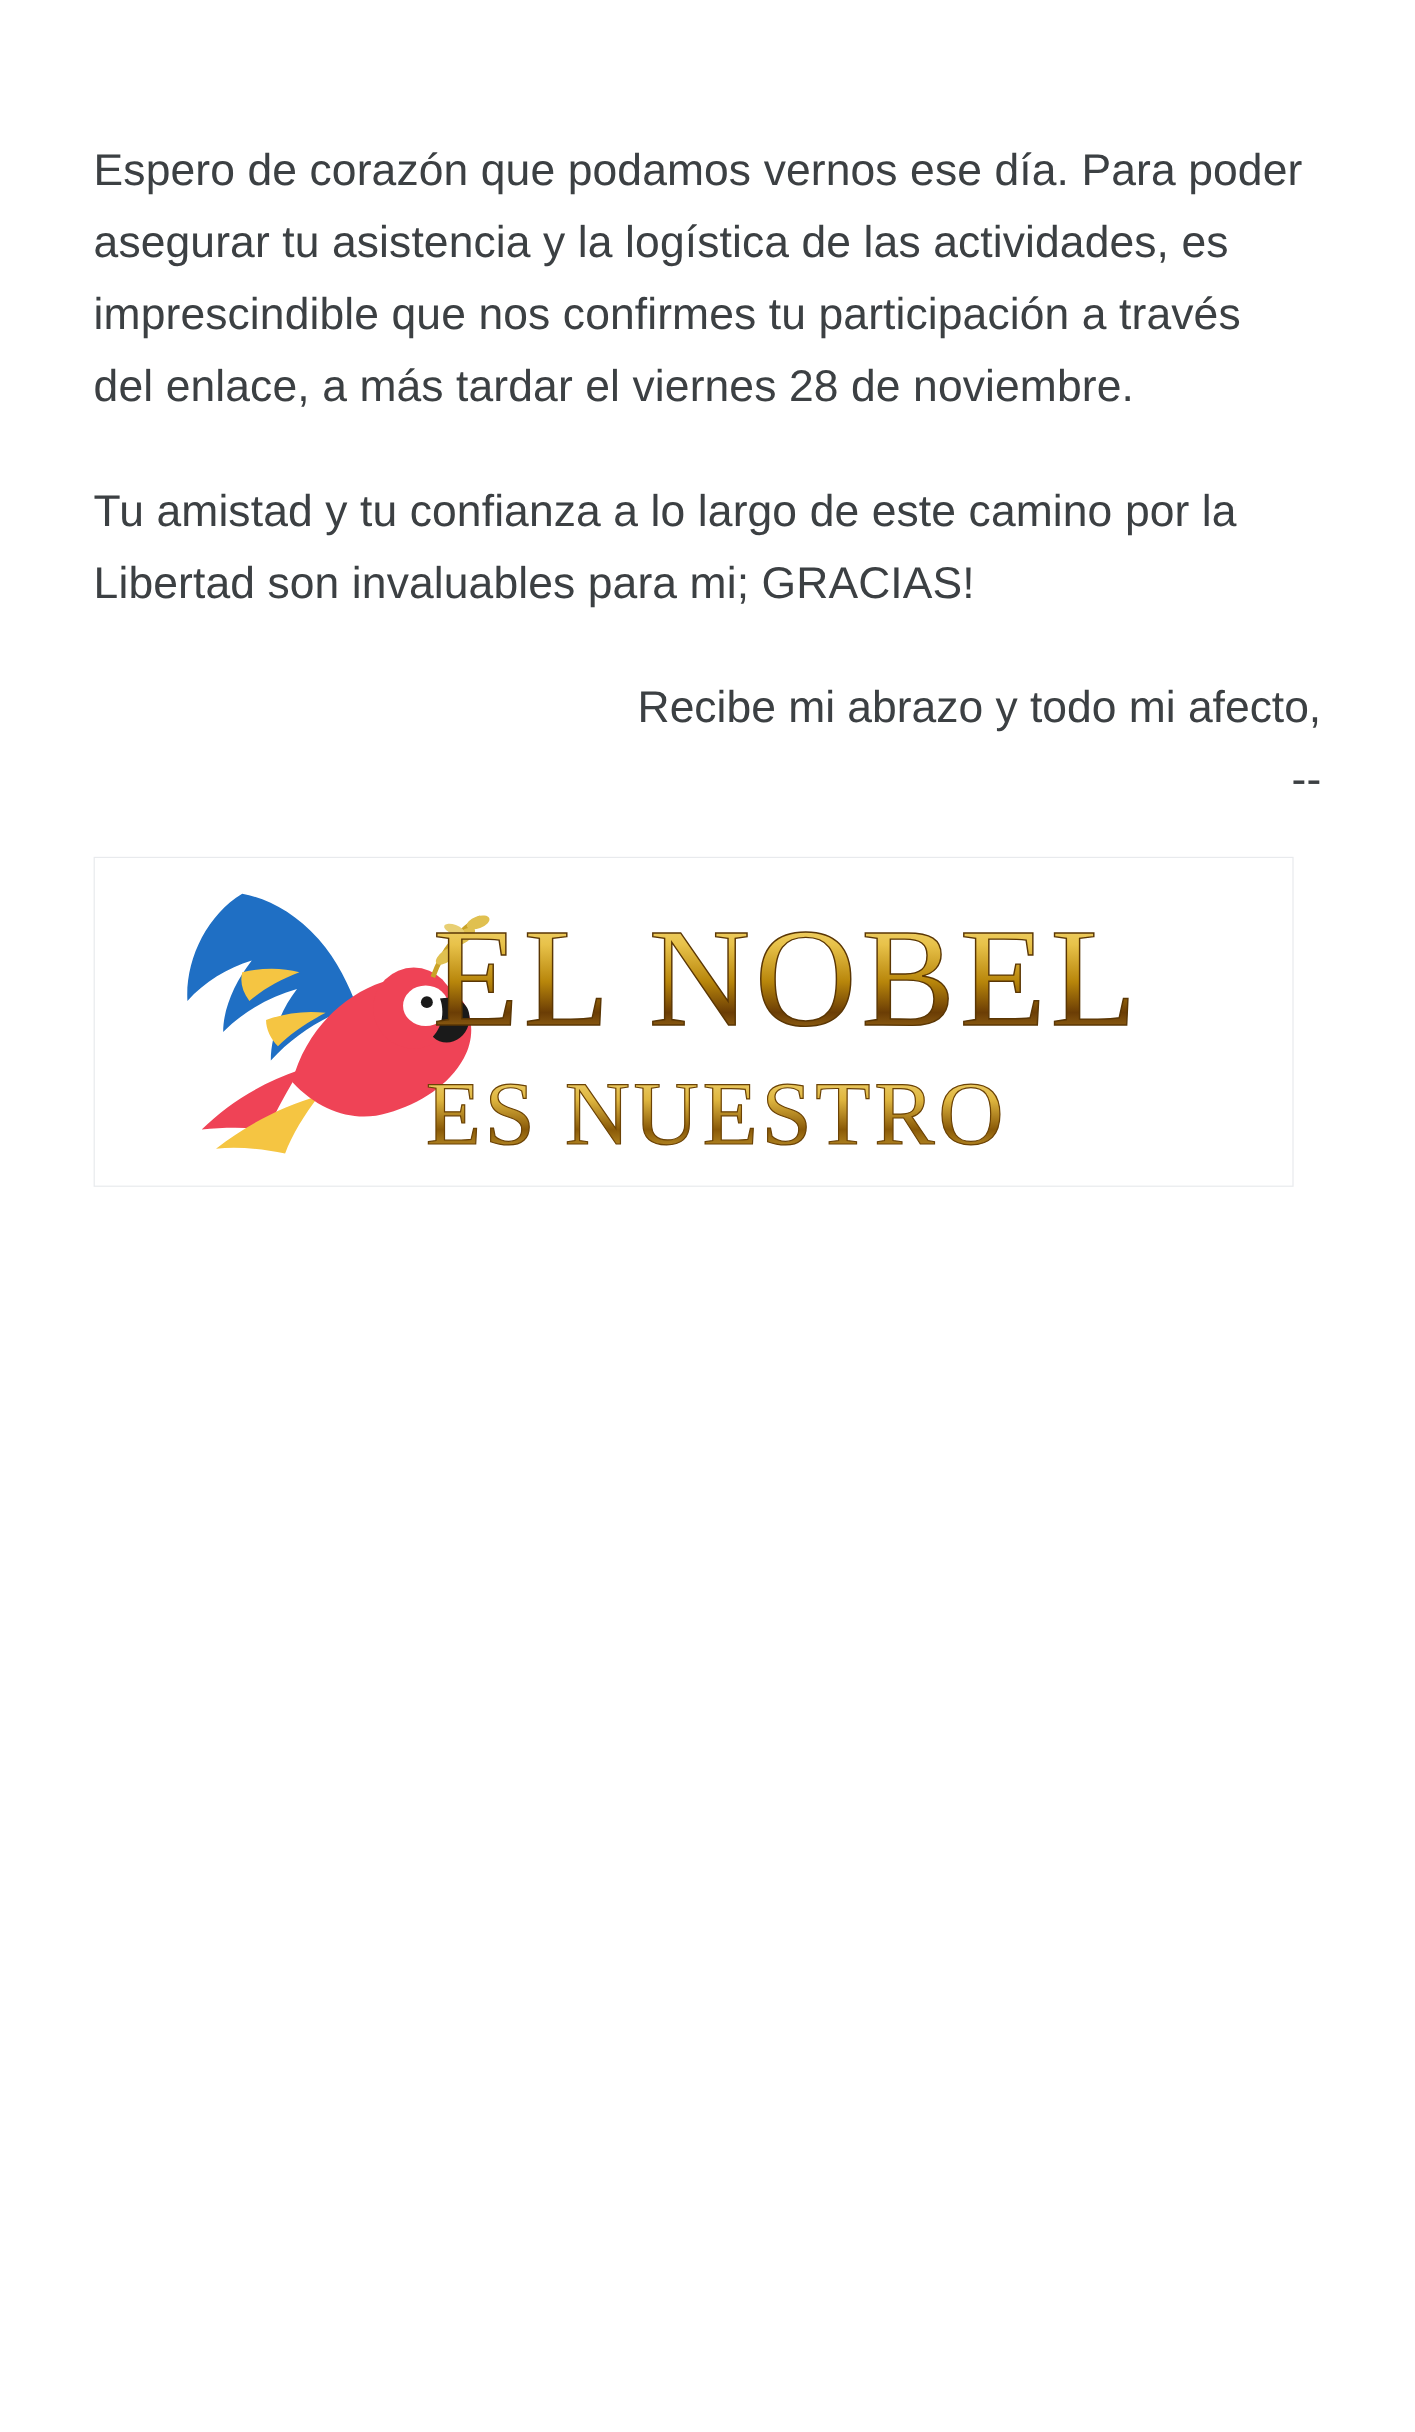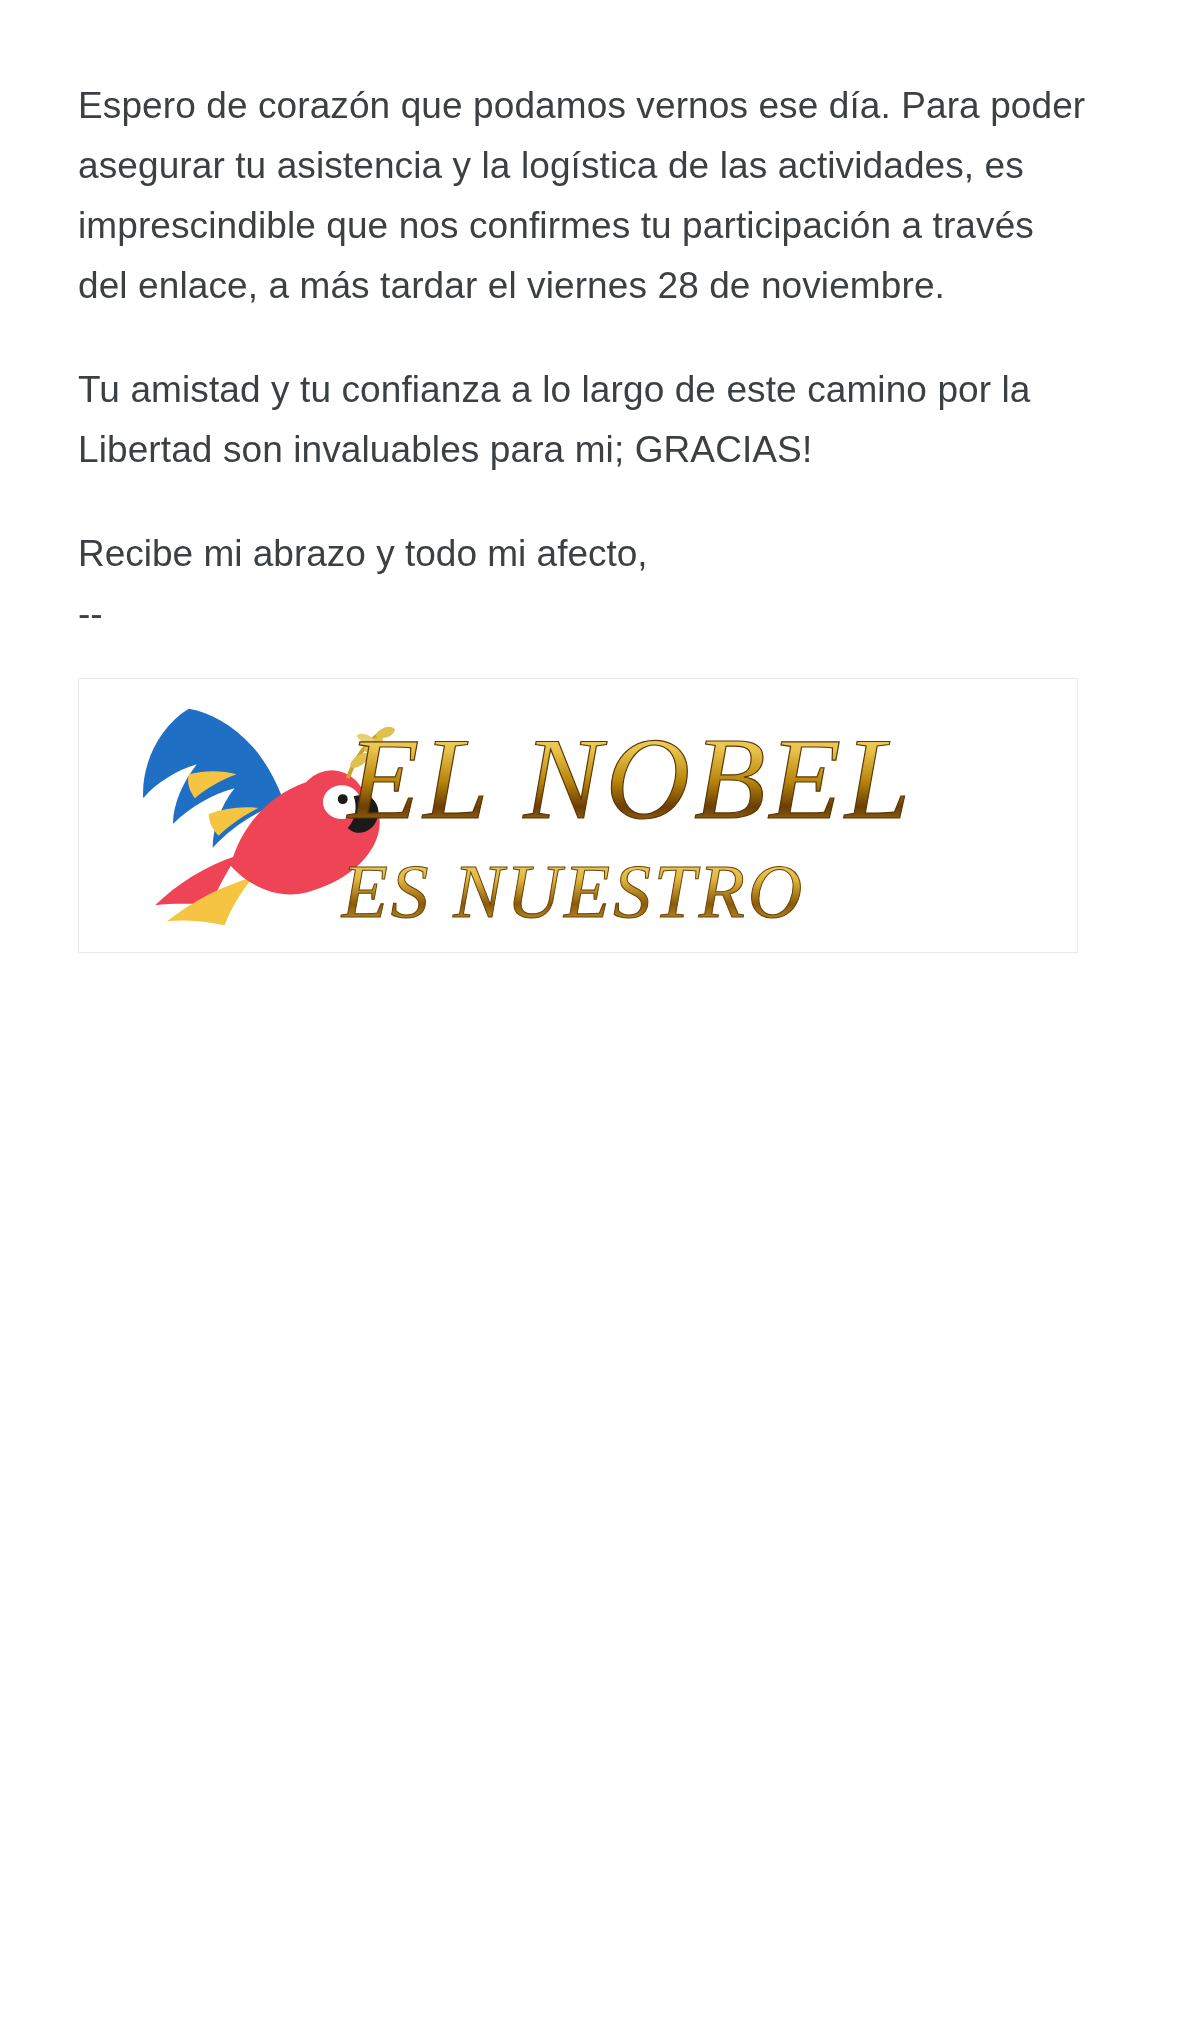--- a/index.html
+++ b/index.html
@@ -11,60 +11,61 @@
     width: 1179px;
     min-height: 2027px;
     font-family: "Liberation Sans", sans-serif;
     color: #3c4043;
     -webkit-font-smoothing: antialiased;
   }
 
   .email-body {
     padding: 76px 78px 0 78px;
     box-sizing: border-box;
+    margin-top: 36px;
   }
 
   .para {
     font-size: 37px;
     line-height: 1.62;
     color: #3c4043;
     margin: 0 0 44px 0;
     max-width: 1010px;
     letter-spacing: 0.1px;
   }
 
   .signoff-line {
     font-size: 37px;
     line-height: 1.62;
     color: #3c4043;
     margin: 0;
   }
 
   .signature-block {
     margin-top: 44px;
+    text-align: right;
   }
 
   .logo-frame {
     margin-top: 34px;
     width: 1000px;
     height: 275px;
     border: 1px solid #e8eaed;
     box-sizing: border-box;
     background: #ffffff;
     position: relative;
     overflow: hidden;
   }
 
   .logo-inner {
     position: absolute;
-    left: 0;
+    left: 13px;
     top: 0;
     width: 100%;
     height: 100%;
-    font-style: italic;
   }
 
   .logo-svg {
     display: block;
     width: 100%;
     height: 100%;
   }
 
   .spacer-bottom {
     height: 640px;

